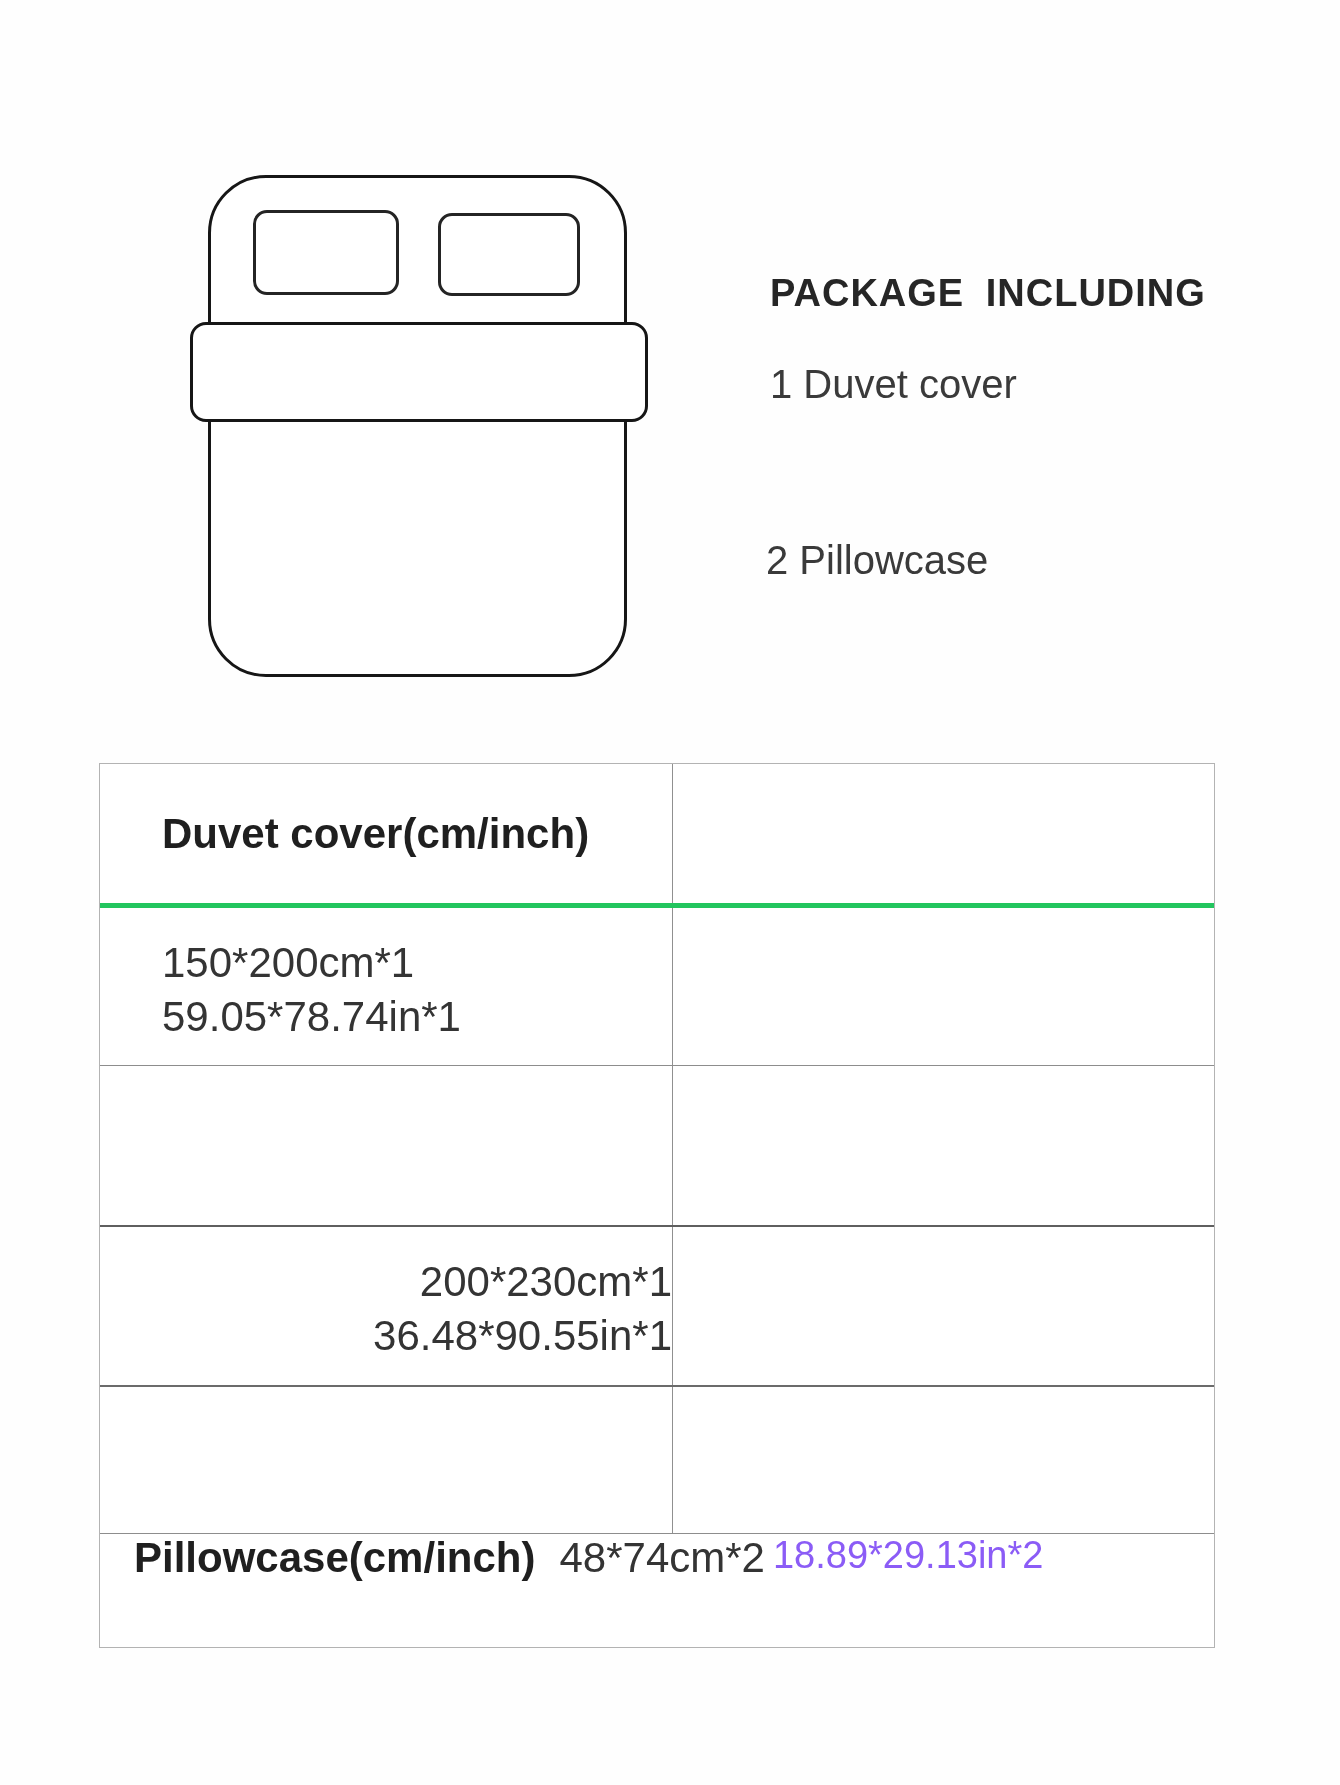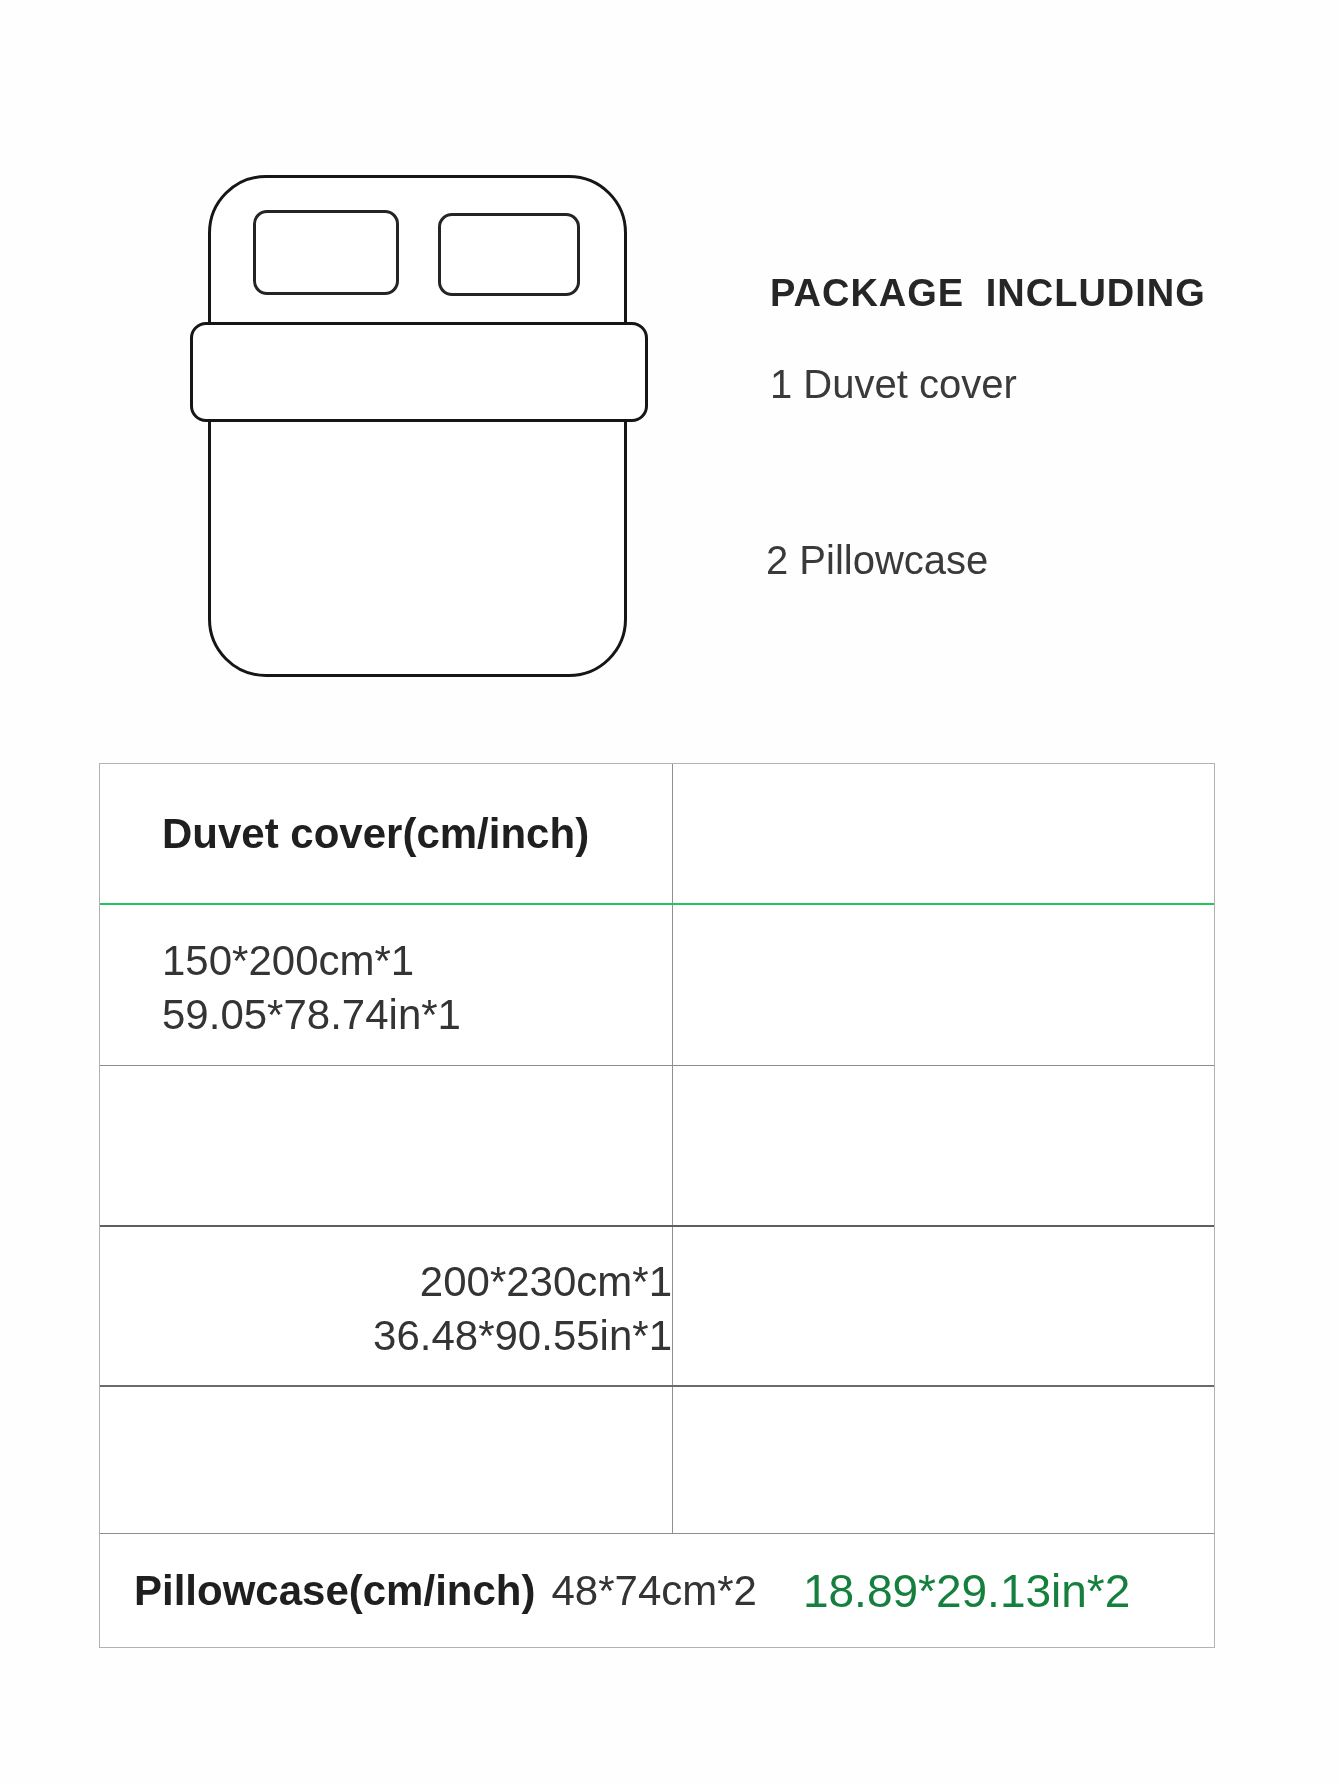--- a/index.html
+++ b/index.html
@@ -32,36 +32,36 @@
   .pkg-item-1{top:362px;}
   .pkg-item-2{left:766px;top:538px;}
 
   
   .size-table{
     position:absolute;left:99px;top:763px;width:1116px;
     border:1px solid #b3b3b3;background:#ffffff;box-sizing:border-box;
     color:#333333;
   }
   .trow{display:flex;box-sizing:border-box;}
-  .trow:nth-child(2){border-top:2px solid #22c55e;}
+  .trow:nth-child(2){border-top:5px solid #22c55e;}
   .trow:nth-child(3){border-top:1px solid #8d8d8d;}
   .trow:nth-child(4){border-top:2px solid #5f5f5f;text-align:right;}
   .trow:nth-child(5){border-top:2px solid #6b6b6b;}
   .trow:nth-child(6){border-top:1px solid #8d8d8d;}
   .cell-l{
     width:573px;box-sizing:border-box;border-right:1px solid #909090;
     display:flex;flex-direction:column;justify-content:center;padding-left:62px;
   }
   .cell-r{flex:1;}
   .hdr-label{font-size:42px;font-weight:700;color:#1f1f1f;}
   .size-line{font-size:42px;line-height:54px;color:#343434;}
-  .pillow-row{align-items:center;}
+  .pillow-row{gap:8px;}
   .pillow-label{font-size:42px;font-weight:700;color:#1f1f1f;margin-left:34px;}
   .pillow-cm{font-size:42px;color:#343434;margin-left:16px;}
-  .pillow-inch{font-size:46px;color:#15803d;margin-left:46px;}
+  .pillow-inch{font-size:38px;color:#8b5cf6;}
 </style>
 </head>
 <body>
 
 <div class="canvas">
 
   <div>
     <div class="bed-body"></div>
     <div class="pillow pillow-left"></div>
     <div class="pillow pillow-right"></div>

